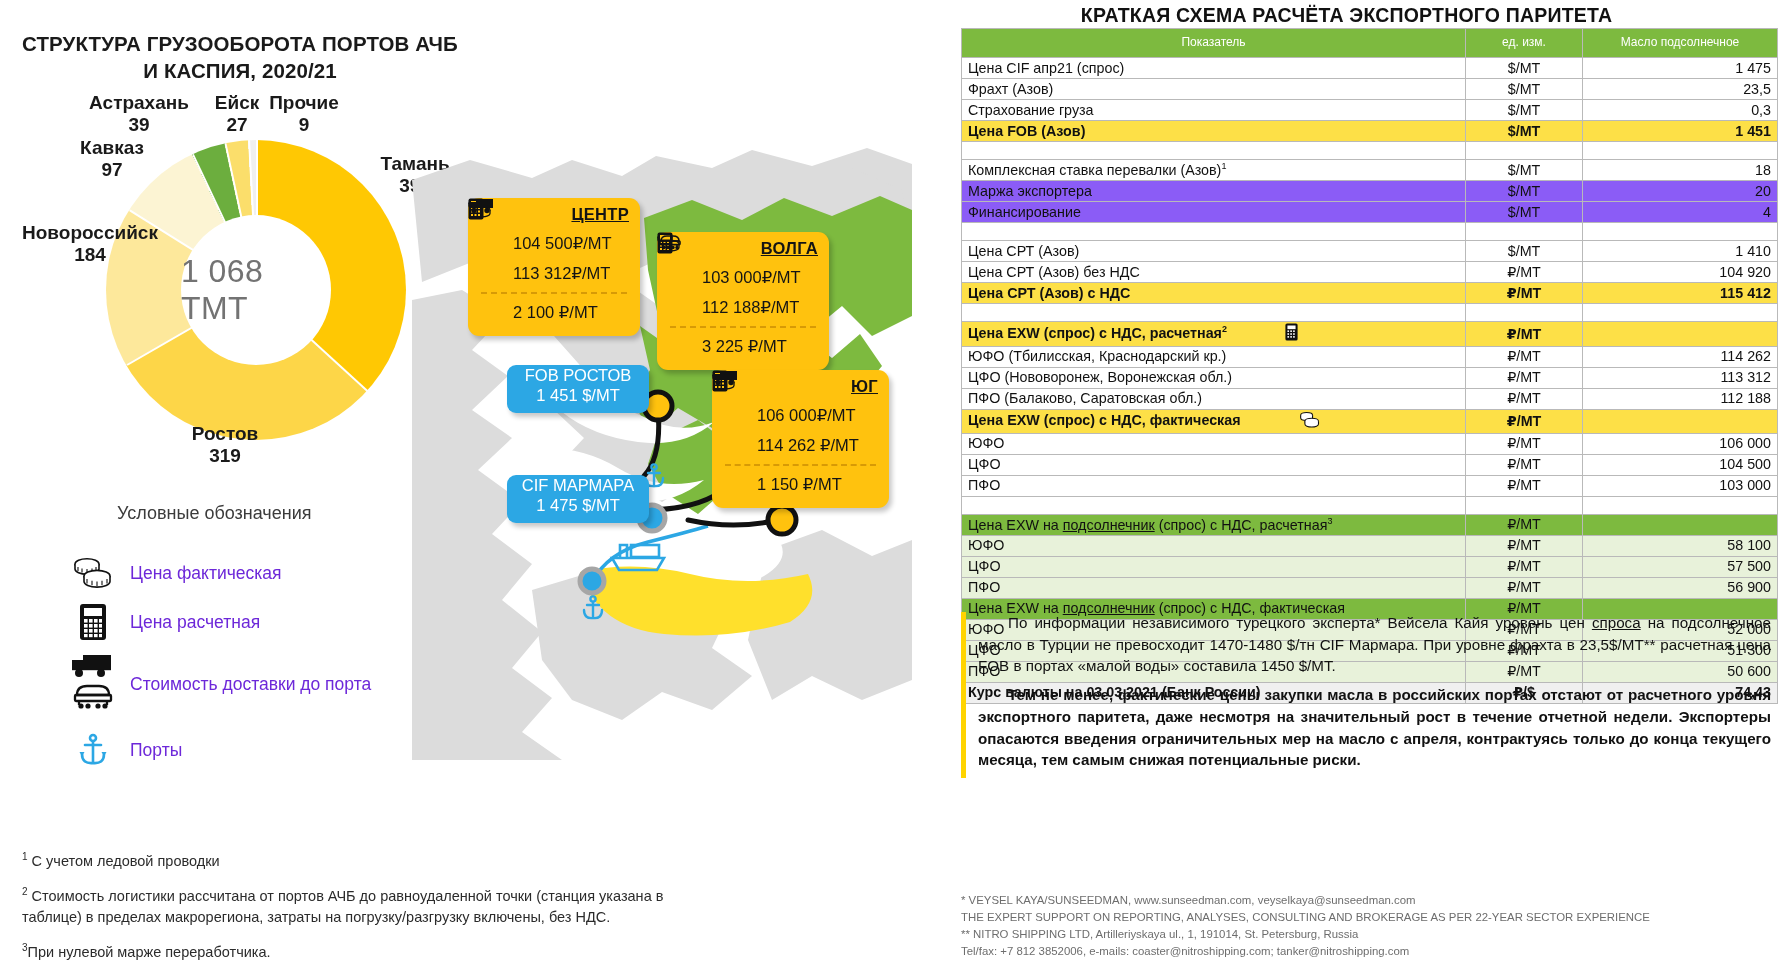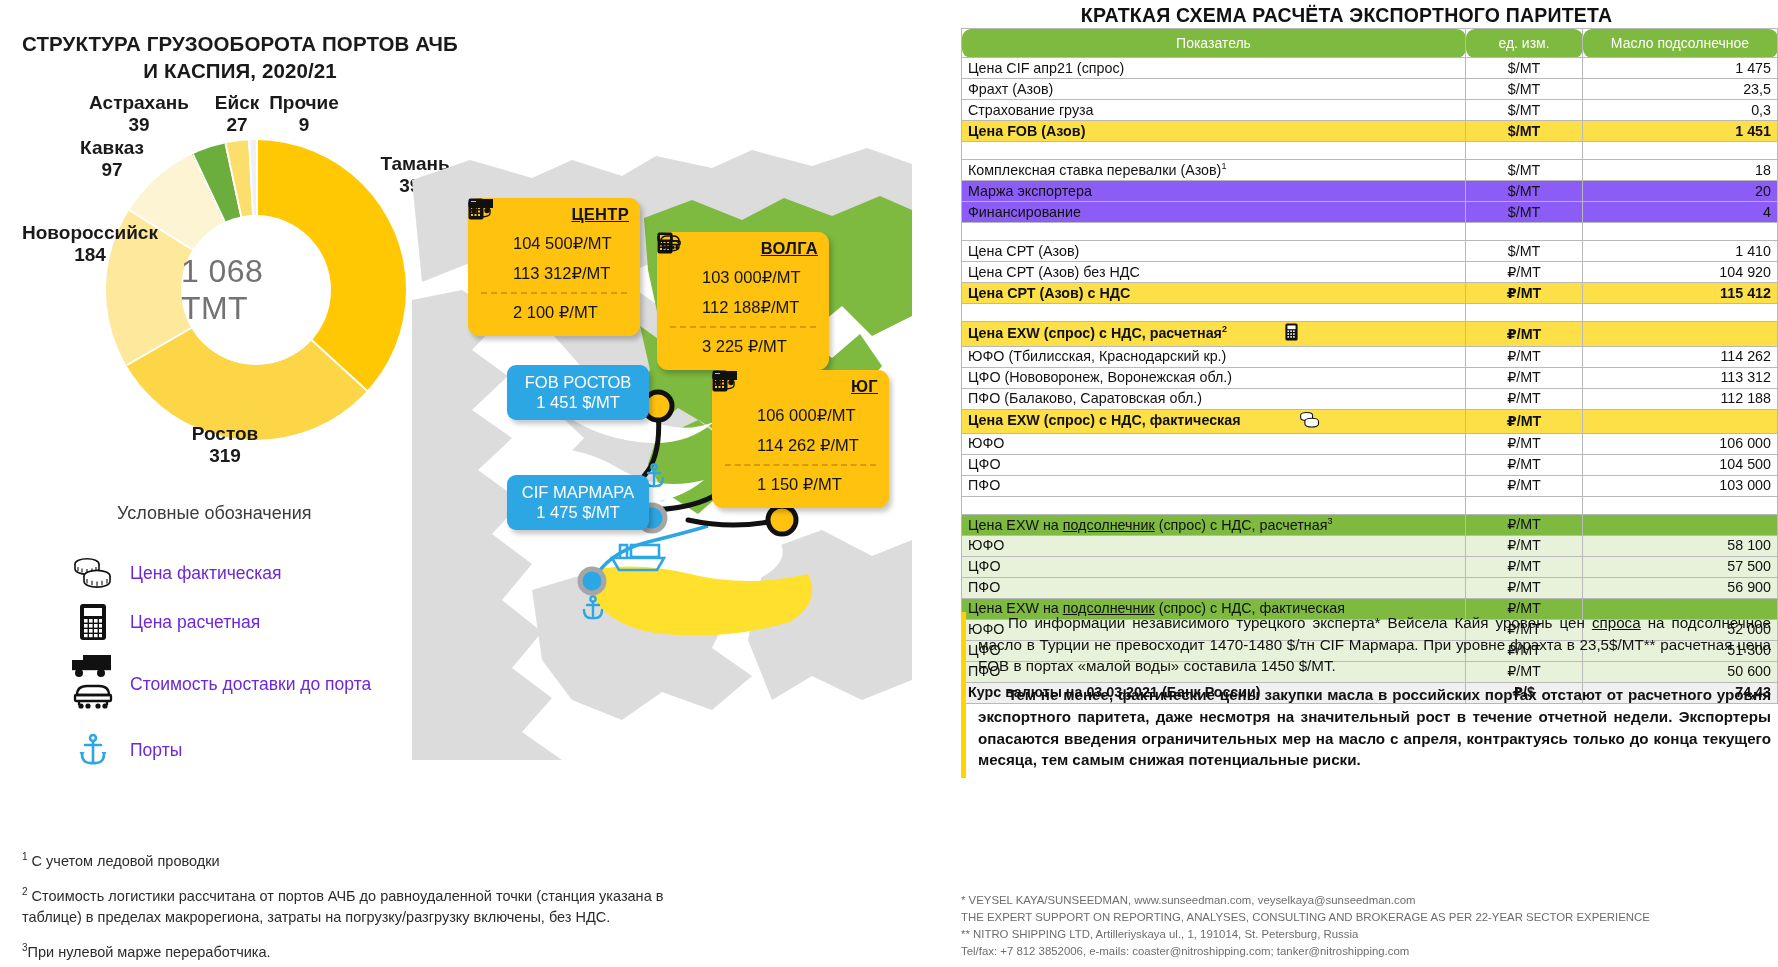--- a/index.html
+++ b/index.html
@@ -55,40 +55,40 @@
     text-align:right;font-size:16.5px;font-weight:700;text-decoration:underline;
     margin-bottom:4px;letter-spacing:.3px;
   }
   .co-row{display:flex;align-items:center;gap:8px;height:30px;}
   .co-row .ci{width:26px;height:24px;display:flex;align-items:center;justify-content:center;flex:0 0 26px;}
   .co-row .cv{font-size:16.5px;font-weight:400;white-space:nowrap;}
   .co-sep{border-top:2px dashed #d79a06;margin:4px 2px 3px 2px;}
 
   .bluebox{
     position:absolute;background:#2CA7E4;border-radius:9px;color:#fff;
-    text-align:center;padding:8px 12px 7px 12px;box-shadow:3px 4px 5px rgba(0,0,0,.22);
+    text-align:center;padding:1px 12px 7px 12px;box-shadow:3px 4px 5px rgba(0,0,0,.22);
     font-size:16.5px;line-height:1.2;
   }
 
   
   .right-panel{position:absolute;left:915px;top:0;width:863px;height:967px;}
   .rp-title{
     position:absolute;left:0;top:4px;width:863px;text-align:center;
     font-size:19.5px;font-weight:700;letter-spacing:.2px;color:#111;
   }
   table.parity{
     position:absolute;left:46px;top:28px;width:793px;border-collapse:collapse;
     font-size:14.3px;color:#111;table-layout:fixed;
   }
   table.parity th,table.parity td{
     border:1px solid #b9b9b9;padding:1px 6px;height:18px;line-height:1.18;vertical-align:middle;
   }
   table.parity th{
-    background:#7DBA3F;color:#fff;font-weight:400;text-align:center;font-size:14px;
-    padding:5px 4px;line-height:1.15;border-radius:9px;
+    background:#7DBA3F;color:#fff;font-weight:400;text-align:center;font-size:12px;
+    padding:5px 4px;line-height:1.15;
   }
   .c-name{width:495px;text-align:left;}
   .c-unit{width:108px;text-align:center;}
   .c-val{width:186px;text-align:right;padding-right:9px;}
   tr.blank td{height:15px;border-left:1px solid #b9b9b9;border-right:1px solid #b9b9b9;background:#fff;}
   tr.hl td{background:#fde047;font-weight:700;}
   tr.grey td{background:#8b5cf6;}
   tr.ghead td{background:#7DBA3F;color:#111;font-weight:400;}
   tr.gbody td{background:#E8F2DA;}
   tr.rate td{background:#F0F0F0;font-weight:700;}

